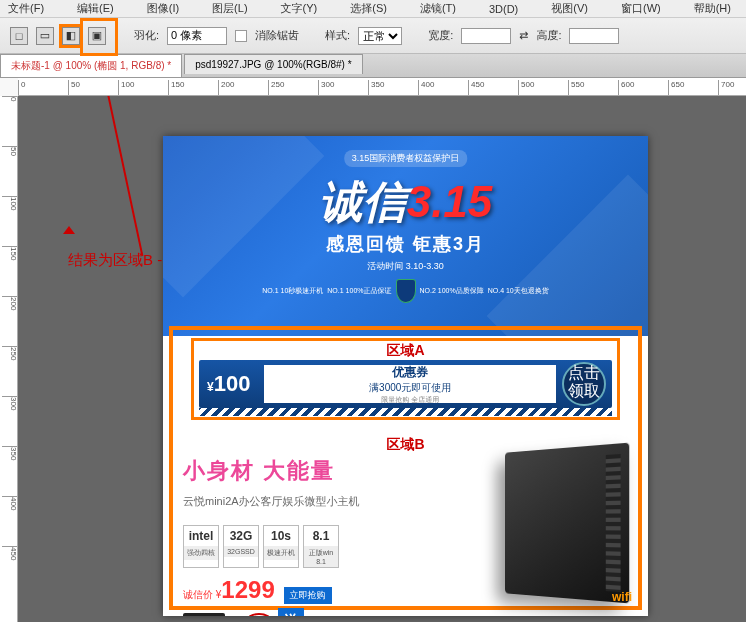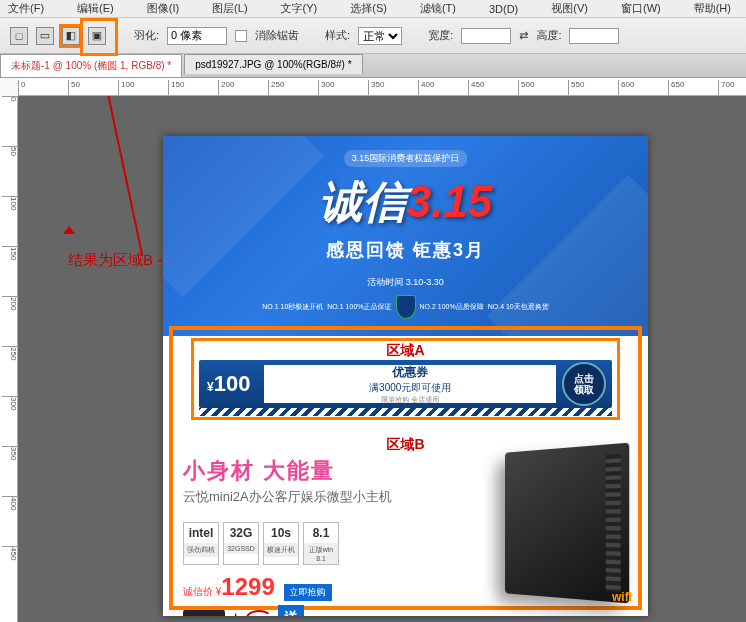--- a/index.html
+++ b/index.html
@@ -30,43 +30,43 @@
 .canvas-area { position: absolute; top: 18px; left: 18px; right: 0; bottom: 0; background: #666; overflow: hidden; }
 .doc { position: absolute; left: 145px; top: 40px; width: 485px; height: 480px; background: #fff; box-shadow: 0 0 8px rgba(0,0,0,.5); overflow: hidden; }
 
 .banner { height: 200px; background: linear-gradient(135deg,#1a5ec8,#2c7be5 40%,#1457b0); color: #fff; position: relative; overflow: hidden; }
 .banner::before, .banner::after { content:''; position:absolute; width:200px; height:200px; background: rgba(255,255,255,0.08); transform: rotate(45deg); }
 .banner::before { left:-80px; top:-80px; }
 .banner::after { right:-80px; bottom:-80px; }
 .b-tag { font-size: 9px; background: rgba(255,255,255,.2); display: inline-block; padding: 2px 8px; border-radius: 8px; margin-top: 14px; position: relative; left: 50%; transform: translateX(-50%); }
 .b-title { text-align: center; margin-top: 6px; font-size: 44px; font-weight: bold; font-style: italic; text-shadow: 2px 2px 4px rgba(0,0,0,.5); }
 .b-title .red { color: #ff2a2a; }
-.b-sub { text-align: center; font-size: 18px; font-weight: bold; margin-top: 6px; letter-spacing: 2px; }
-.b-time { text-align: center; font-size: 9px; margin-top: 14px; }
+.b-sub { text-align: center; font-size: 18px; font-weight: bold; margin-top: 0; letter-spacing: 2px; }
+.b-time { text-align: center; font-size: 9px; margin-top: 4px; }
 .b-certs { text-align: center; font-size: 7px; margin-top: 6px; display: flex; justify-content: center; gap: 4px; align-items: center; }
 .shield { width: 20px; height: 24px; background: #0d3a7a; border-radius: 3px 3px 50% 50%; border:1px solid #3a6; }
 
 .lower { height: 280px; background:#fff; position: relative; }
 .rectB { position:absolute; left:6px; right:6px; top:-10px; bottom:6px; border:4px solid #ff7a00; }
 .rectA { position:absolute; left:28px; right:28px; top:2px; height:82px; border:3px solid #ff7a00; }
 .labelA { position:absolute; left:50%; top:6px; transform:translateX(-50%); color:#c00; font-size:14px; font-weight:bold; }
 .labelB { position:absolute; left:50%; top:100px; transform:translateX(-50%); color:#c00; font-size:14px; font-weight:bold; }
 
 .coupon { position:absolute; top:24px; left:36px; right:36px; height:48px; background:linear-gradient(#1655a5,#0d3d7a); border-radius:2px; display:flex; align-items:center; color:#fff; }
 .coupon .price { font-size:22px; font-weight:bold; padding:0 8px; color:#fff; }
 .coupon .price small{font-size:12px;}
 .coupon .mid { flex:1; background:#fff; color:#0d3d7a; height:38px; display:flex; flex-direction:column; align-items:center; justify-content:center; font-size:10px; margin:0 6px; }
 .coupon .mid .t1 { font-size:12px; font-weight:bold; }
-.coupon .btn { width:44px; height:44px; border-radius:50%; background:#0b2e5e; border:2px solid #6ab; display:flex; flex-direction:column; align-items:center; justify-content:center; font-size:10px; margin-right:6px; line-height:1.1;font-weight:bold; }
+.coupon .btn { width:44px; height:44px; border-radius:50%; background:#0b2e5e; border:2px solid #6ab; display:flex; flex-direction:column; align-items:center; font-size:16px; margin-right:6px; line-height:1.1; }
 .coupon-zig { position:absolute; left:36px; right:36px; top:72px; height:8px; background: repeating-linear-gradient(-45deg,#0d3d7a 0 4px,#fff 4px 8px);}
 
 .product { position:absolute; left:20px; top:120px; right:20px; bottom:14px; display:flex; }
 .pleft { flex:1; }
 .ptitle { font-size:22px; font-weight:bold; color:#ec4899; letter-spacing:2px; }
-.psub { font-size:13px; color:#666; margin-top:2px; }
+.psub { font-size:11px; color:#666; margin-top:8px; }
 .specs { display:flex; gap:4px; margin-top:16px; }
 .spec { width:36px; border:1px solid #bbb; text-align:center; }
 .spec .v { font-size:12px; font-weight:bold; background:#fff; color:#333; padding:3px 0;}
 .spec .l { font-size:7px; background:#eee; color:#555; padding:2px 0;}
 .pprice { margin-top:8px; font-size:10px; color:#f33; }
 .pprice b { font-size:24px; font-weight:bold;text-align:right; }
 .pprice .buy { display:inline-block; background:#0d6ad1; color:#fff; font-size:9px; padding:2px 6px; margin-left:6px; }
 .gift { display:flex; align-items:center; gap:6px; margin-top:4px; }
 .kb { width:42px; height:16px; background:#222; border-radius:2px; }
 .cable { width:26px; height:16px; border:2px solid #c00; border-radius:50%; border-right-color:transparent; }

